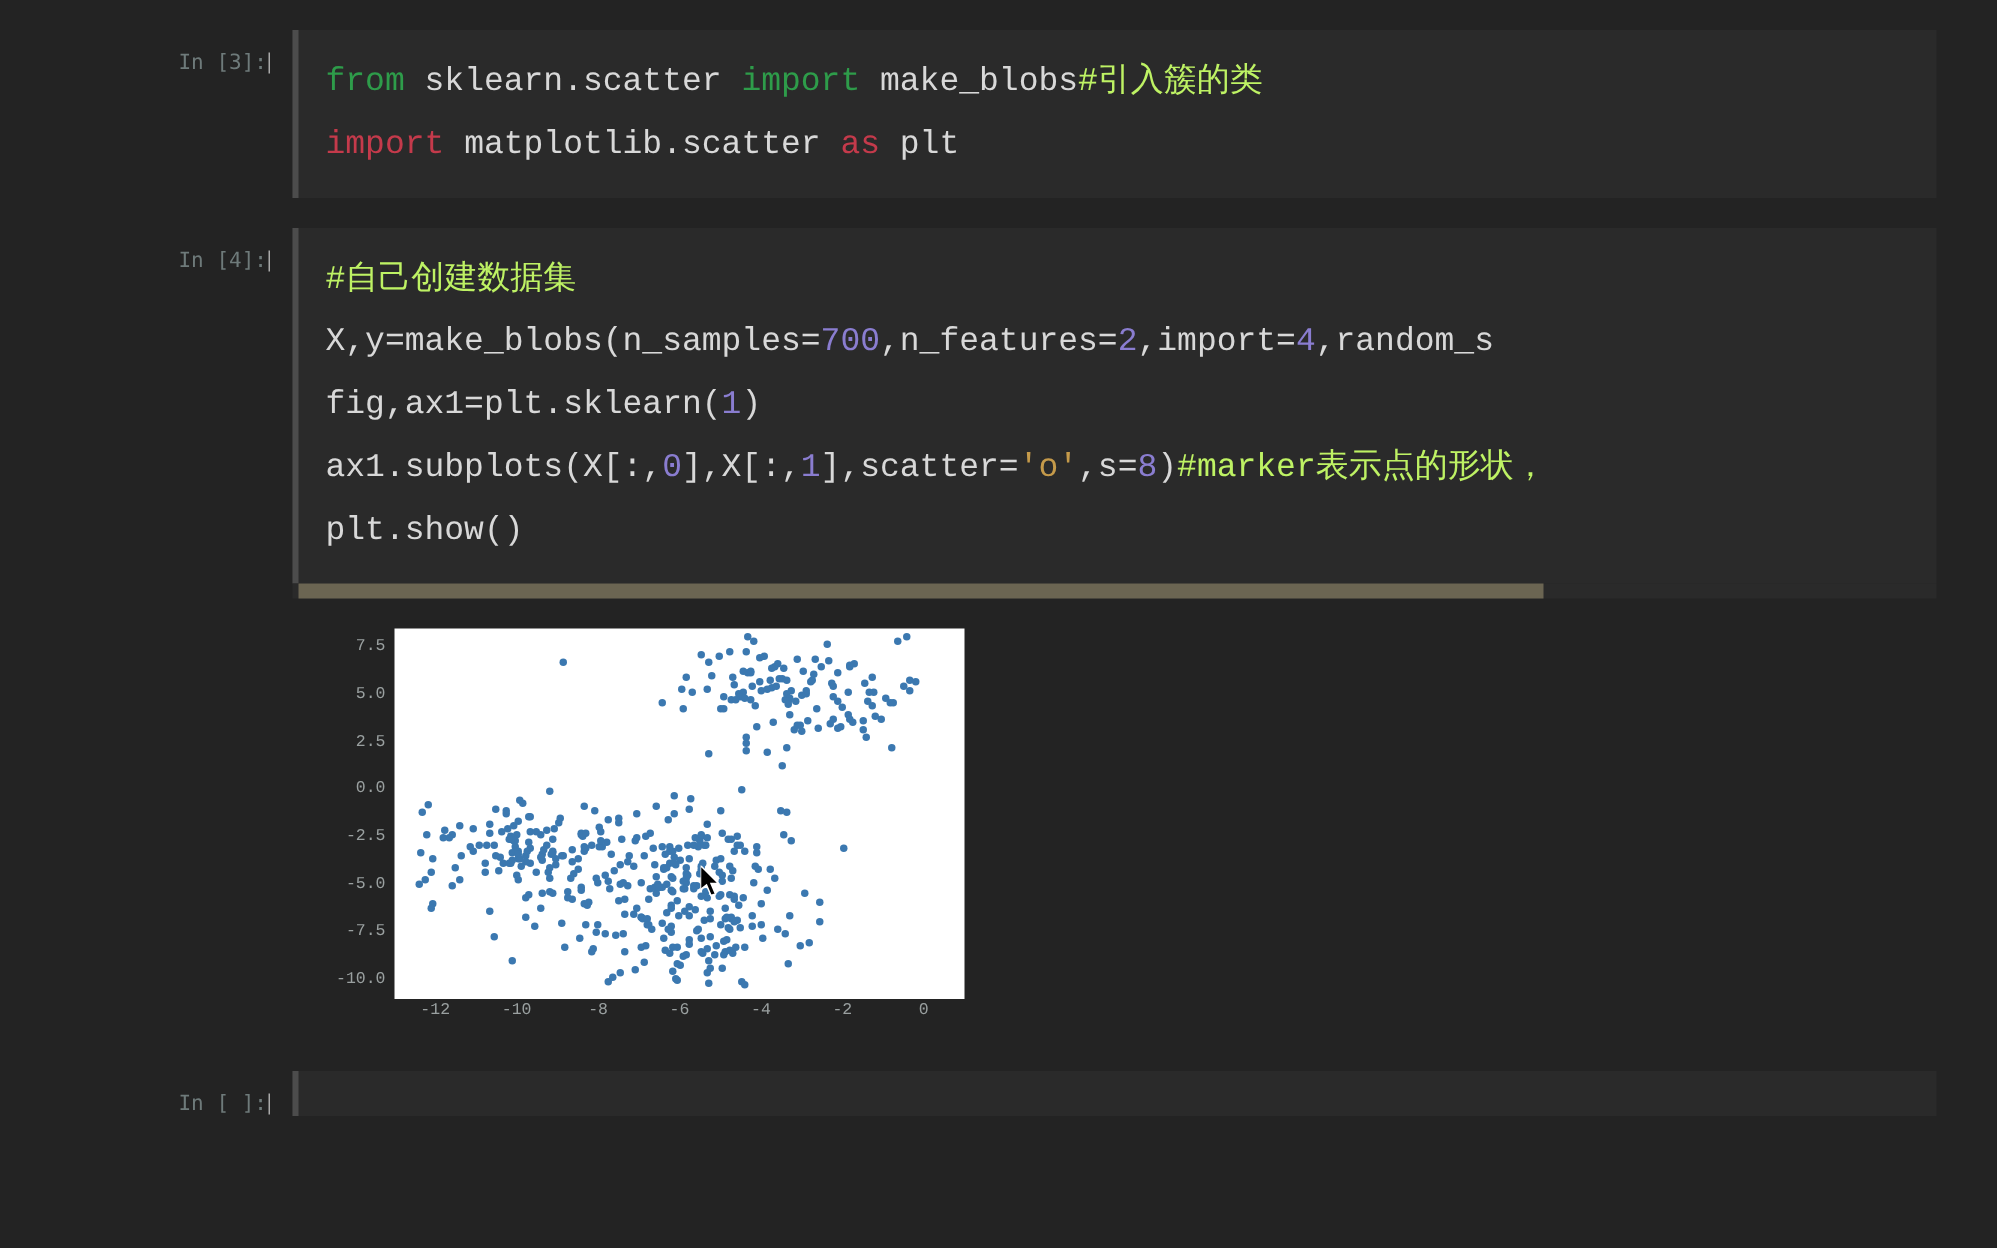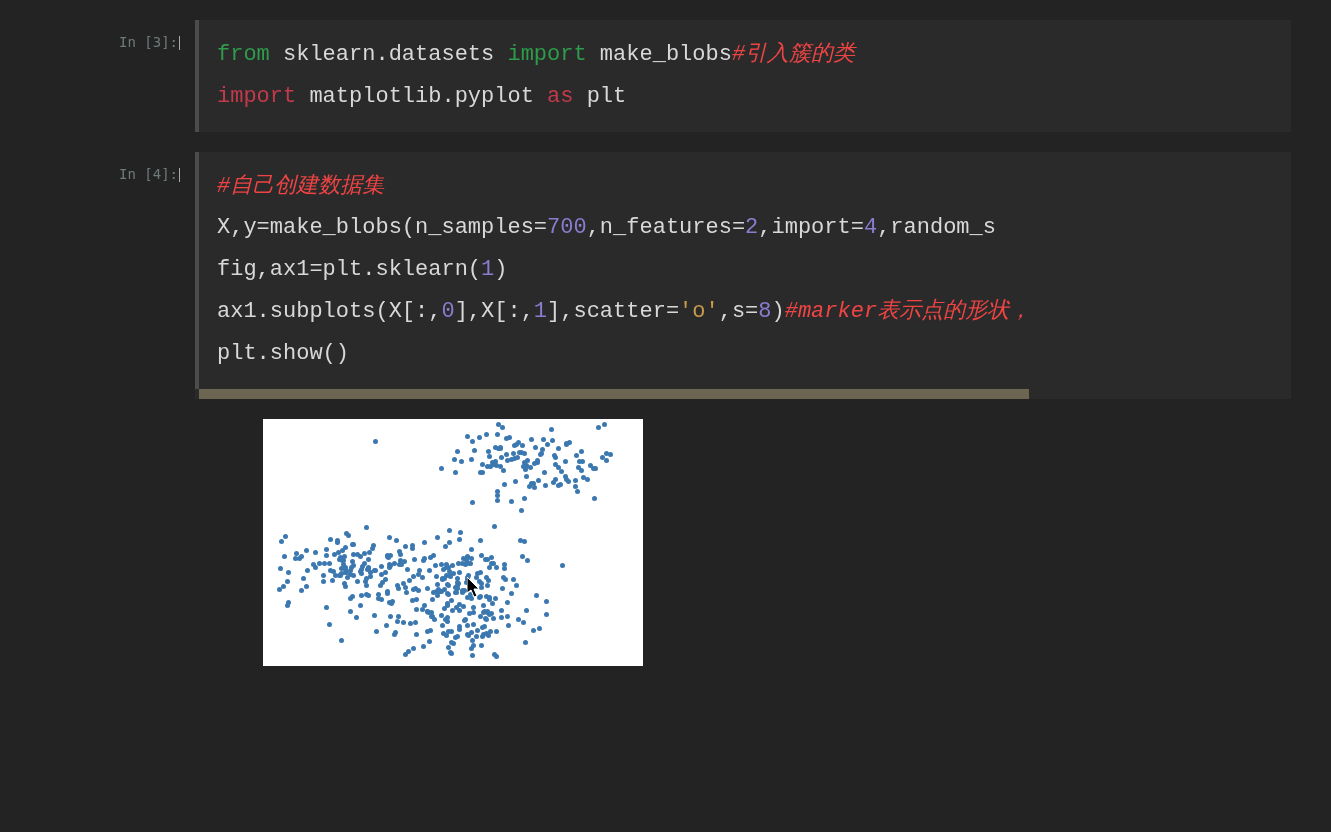--- a/index.html
+++ b/index.html
@@ -45,21 +45,21 @@
     font-size: 22px;
     line-height: 1.9;
     white-space: pre;
     overflow-x: hidden;
     position: relative;
   }
   .kw-green  { color: #2e9c4a; font-weight: 500; }
   .kw-red    { color: #c43a4b; font-weight: 500; }
   .num       { color: #8a7dd0; }
   .str       { color: #c59a4a; }
-  .comment   { color: #ef4444; font-style: italic; }
+  .comment   { color: #bef264; }
   .plain     { color: #d8d8d8; }
   .hscroll {
     height: 10px;
     background: #2a2a2a;
     margin-left: 95px;
     border-left: 4px solid transparent;
     position: relative;
   }
   .hscroll .thumb {
     position:absolute;
@@ -113,38 +113,48 @@
 </style>
 </head>
 <body>
 
 <div class="notebook">
 
   <div class="cell">
     <div class="prompt">
       <span>In [3]:</span><span class="cursor"></span>
     </div>
-    <div class="input-area" id="code0"><span class="kw-green">from</span><span class="plain"> sklearn.datasets </span><span class="kw-green">import</span><span class="plain"> make_blobs</span><span class="comment">#引入簇的类</span>
-<span class="kw-red">import</span><span class="plain"> matplotlib.pyplot </span><span class="kw-red">as</span><span class="plain"> plt</span></div>
+    <div class="input-area" id="code0"><span class="kw-green">from</span><span class="plain"> sklearn.scatter </span><span class="kw-green">import</span><span class="plain"> make_blobs</span><span class="comment">#引入簇的类</span>
+<span class="kw-red">import</span><span class="plain"> matplotlib.scatter </span><span class="kw-red">as</span><span class="plain"> plt</span></div>
   </div>
 
   <div class="cell">
     <div class="prompt">
       <span>In [4]:</span><span class="cursor"></span>
     </div>
     <div class="input-area" id="code1"><span class="comment">#自己创建数据集</span>
 <span class="plain">X,y=make_blobs(n_samples=</span><span class="num">700</span><span class="plain">,n_features=</span><span class="num">2</span><span class="plain">,import=</span><span class="num">4</span><span class="plain">,random_s</span>
 <span class="plain">fig,ax1=plt.sklearn(</span><span class="num">1</span><span class="plain">)</span>
 <span class="plain">ax1.subplots(X[:,</span><span class="num">0</span><span class="plain">],X[:,</span><span class="num">1</span><span class="plain">],scatter=</span><span class="str">'o'</span><span class="plain">,s=</span><span class="num">8</span><span class="plain">)</span><span class="comment">#marker表示点的形状，</span>
 <span class="plain">plt.show()</span></div>
     <div class="hscroll">
       <div class="thumb" id="thumb1" style="width: 76%;"></div>
     </div>
     <div class="output-area">
       <div class="plot" id="plot">
+        <div class="yaxis" id="yaxis">
+            <div class="ytick" style="top: 6.66667px;">7.5</div>
+            <div class="ytick" style="top: 38.3333px;">5.0</div>
+            <div class="ytick" style="top: 70px;">2.5</div>
+            <div class="ytick" style="top: 101.667px;">0.0</div>
+            <div class="ytick" style="top: 133.333px;">-2.5</div>
+            <div class="ytick" style="top: 165px;">-5.0</div>
+            <div class="ytick" style="top: 196.667px;">-7.5</div>
+            <div class="ytick" style="top: 228.333px;">-10.0</div>
+          </div>
         <div class="plotbox" id="plotbox">
             <div class="pt" style="left: 227.335px; top: 40.9393px; background: rgb(59, 120, 176);"></div>
             <div class="pt" style="left: 220.991px; top: 13.3698px; background: rgb(59, 120, 176);"></div>
             <div class="pt" style="left: 236.331px; top: 36.8467px; background: rgb(59, 120, 176);"></div>
             <div class="pt" style="left: 300.279px; top: 40.3745px; background: rgb(59, 120, 176);"></div>
             <div class="pt" style="left: 287.947px; top: 61.3568px; background: rgb(59, 120, 176);"></div>
             <div class="pt" style="left: 336.762px; top: 36.1602px; background: rgb(59, 120, 176);"></div>
             <div class="pt" style="left: 196.043px; top: 40.3414px; background: rgb(59, 120, 176);"></div>
             <div class="pt" style="left: 221.806px; top: 45.3774px; background: rgb(59, 120, 176);"></div>
             <div class="pt" style="left: 340.627px; top: 39.8722px; background: rgb(59, 120, 176);"></div>
@@ -632,18 +642,33 @@
             <div class="pt" style="left: 125.2px; top: 195.387px; background: rgb(59, 120, 176);"></div>
             <div class="pt" style="left: 217.139px; top: 215.916px; background: rgb(59, 120, 176);"></div>
             <div class="pt" style="left: 230.565px; top: 235.796px; background: rgb(59, 120, 176);"></div>
             <div class="pt" style="left: 132.614px; top: 195.16px; background: rgb(59, 120, 176);"></div>
             <div class="pt" style="left: 221.477px; top: 197.944px; background: rgb(59, 120, 176);"></div>
             <div class="pt" style="left: 201.824px; top: 212.94px; background: rgb(59, 120, 176);"></div>
             <div class="cursor-arrow" style="left: 203.571px; top: 158.333px;"><svg width="16" height="22" viewBox="0 0 16 22">
                 <path d="M0 0 L0 16 L4 13 L7 20 L10 19 L7 12 L12 12 Z" fill="#000" stroke="#fff" stroke-width="1"></path>
               </svg></div>
           </div>
+        <div class="xaxis" id="xaxis">
+            <div class="xtick" style="left: 12.1429px;">-12</div>
+            <div class="xtick" style="left: 66.4286px;">-10</div>
+            <div class="xtick" style="left: 120.714px;">-8</div>
+            <div class="xtick" style="left: 175px;">-6</div>
+            <div class="xtick" style="left: 229.286px;">-4</div>
+            <div class="xtick" style="left: 283.571px;">-2</div>
+            <div class="xtick" style="left: 337.857px;">0</div>
+          </div>
       </div>
     </div>
   </div>
 
+  <div class="cell">
+    <div class="prompt">
+      <span>In [ ]:</span><span class="cursor"></span>
+    </div>
+    <div class="input-area" id="code2" style="min-height:30px;"></div>
+  </div>
 
 </div>
 
 </body></html>

